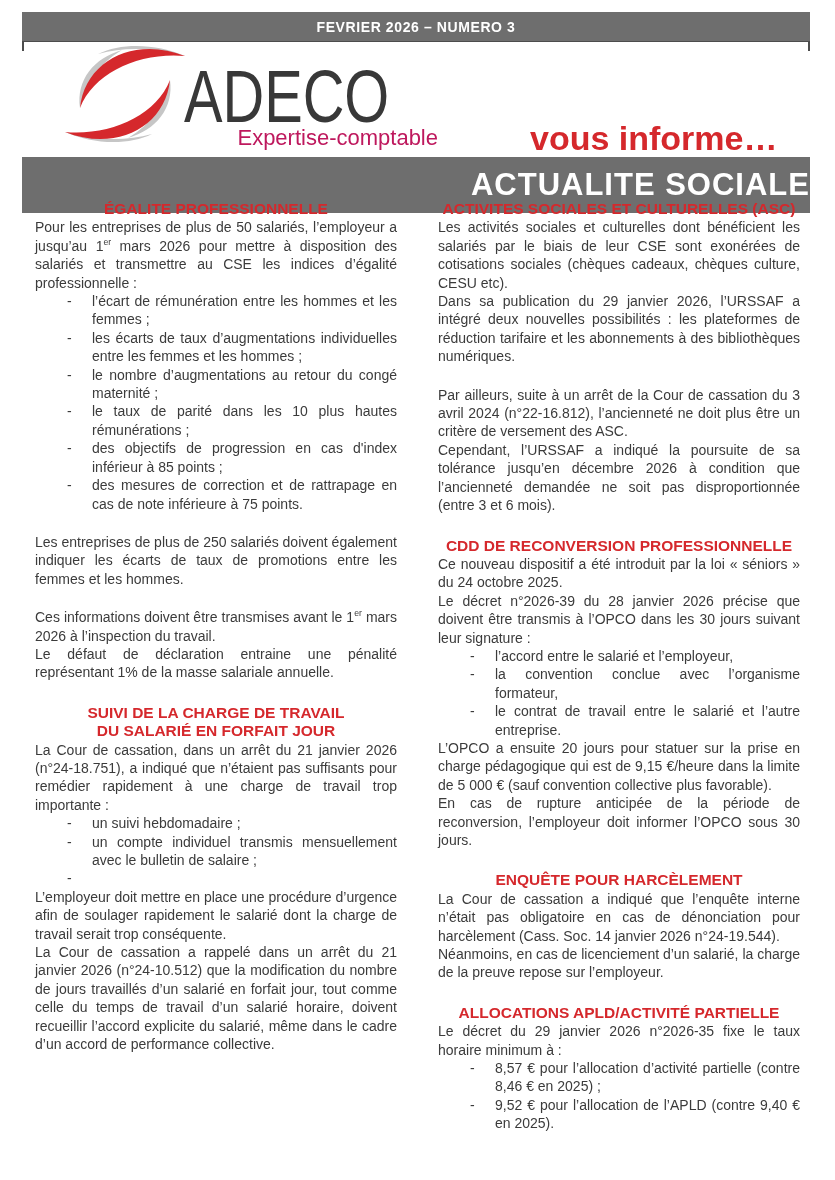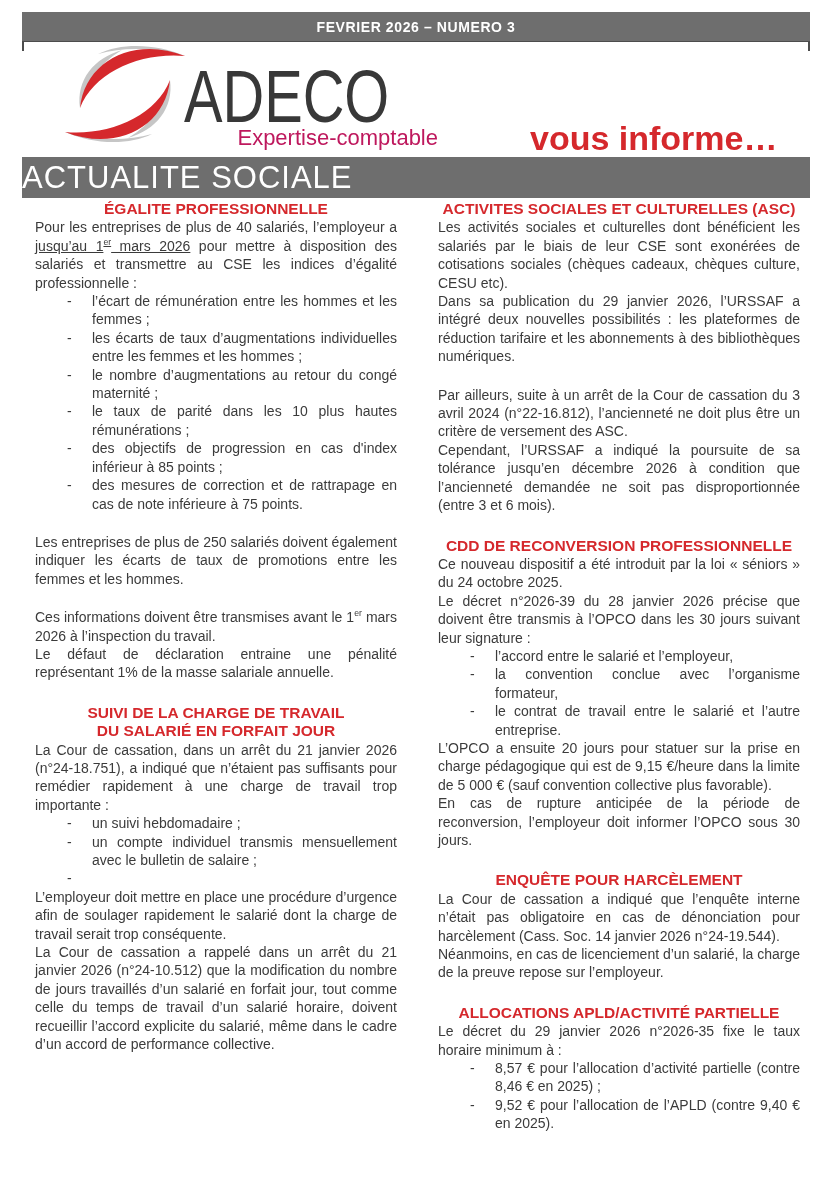--- a/index.html
+++ b/index.html
@@ -31,36 +31,36 @@
   }
   .logo-subtitle{
     position:absolute;right:397px;top:126px;font-size:22px;line-height:24px;color:#be185d;white-space:nowrap;
   }
   .tagline{
     position:absolute;left:530px;top:121px;font-size:34px;line-height:34px;font-weight:bold;
     color:var(--red);white-space:nowrap;
   }
   
   .banner{
-    position:absolute;left:22px;top:157px;width:788px;height:41px;
-    background:var(--bar);color:#fff;display:flex;align-items:center;justify-content:flex-start;
-    font-weight:normal;font-size:31px;letter-spacing:1px;
+    position:absolute;left:22px;top:157px;width:788px;height:56px;
+    background:var(--bar);color:#fff;display:flex;align-items:center;justify-content:flex-end;
+    font-weight:bold;font-size:31px;letter-spacing:1px;
   }
   
   .col{position:absolute;top:200px;width:362px;font-size:14px;line-height:18.4px;color:var(--ink);}
   .col-left{left:35px;}
   .col-right{left:438px;}
   .section-heading{
     color:var(--red);font-weight:bold;font-size:15.5px;line-height:18.4px;
     text-align:center;white-space:pre-line;
   }
   .heading-gap{margin-top:22px;}
   .body-p{margin:0;text-align:justify;}
   .sup{vertical-align:super;font-size:.62em;line-height:0;}
-  .u{text-decoration:underline;}
+  .u{}
   .li-row{display:flex;}
   .li-dash{flex:0 0 25px;margin-left:32px;}
   .li-text{flex:1;text-align:justify;}
   .spacer{height:20px;}
 </style>
 </head>
 <body>
 
 <div class="page" style="--red: #d5282c; --bar: #6e6e6e; --ink: #3b3b3b; --silver: #c6c6c6;">
 
@@ -81,21 +81,21 @@
   <div class="logo-subtitle">Expertise-comptable</div>
 
   <div class="tagline">vous informe…</div>
 
   <div class="banner">
     <span>ACTUALITE SOCIALE</span>
   </div>
 
   <div class="col col-left" id="col-left">
       <div class="section-heading">ÉGALITE PROFESSIONNELLE</div>
-      <p class="body-p"><span>Pour les entreprises de plus de 40 salariés, l’employeur a </span><span class="u">jusqu’au 1</span><span class="u sup">er</span><span class="u"> mars 2026</span><span> pour mettre à disposition des salariés et transmettre au CSE les indices d’égalité professionnelle :</span></p>
+      <p class="body-p"><span>Pour les entreprises de plus de 50 salariés, l’employeur a </span><span class="u">jusqu’au 1</span><span class="u sup">er</span><span class="u"> mars 2026</span><span> pour mettre à disposition des salariés et transmettre au CSE les indices d’égalité professionnelle :</span></p>
       <div class="dash-list">
         <div class="li-row">
           <span class="li-dash">-</span>
           <span class="li-text">l’écart de rémunération entre les hommes et les femmes ;</span>
         </div>
         <div class="li-row">
           <span class="li-dash">-</span>
           <span class="li-text">les écarts de taux d’augmentations individuelles entre les femmes et les hommes ;</span>
         </div>
         <div class="li-row">

